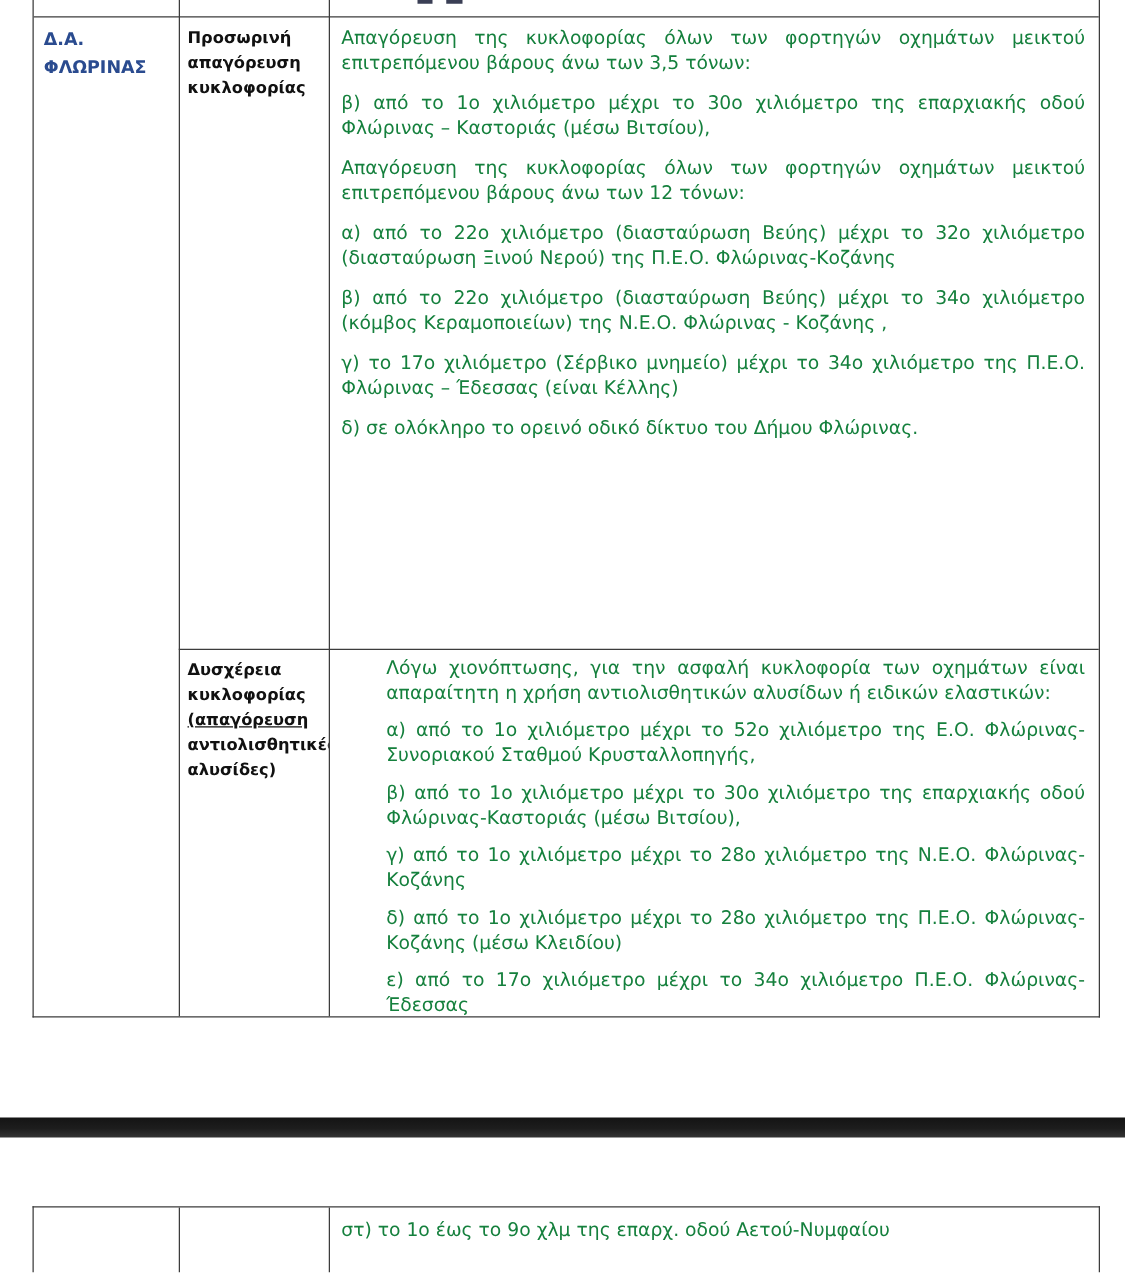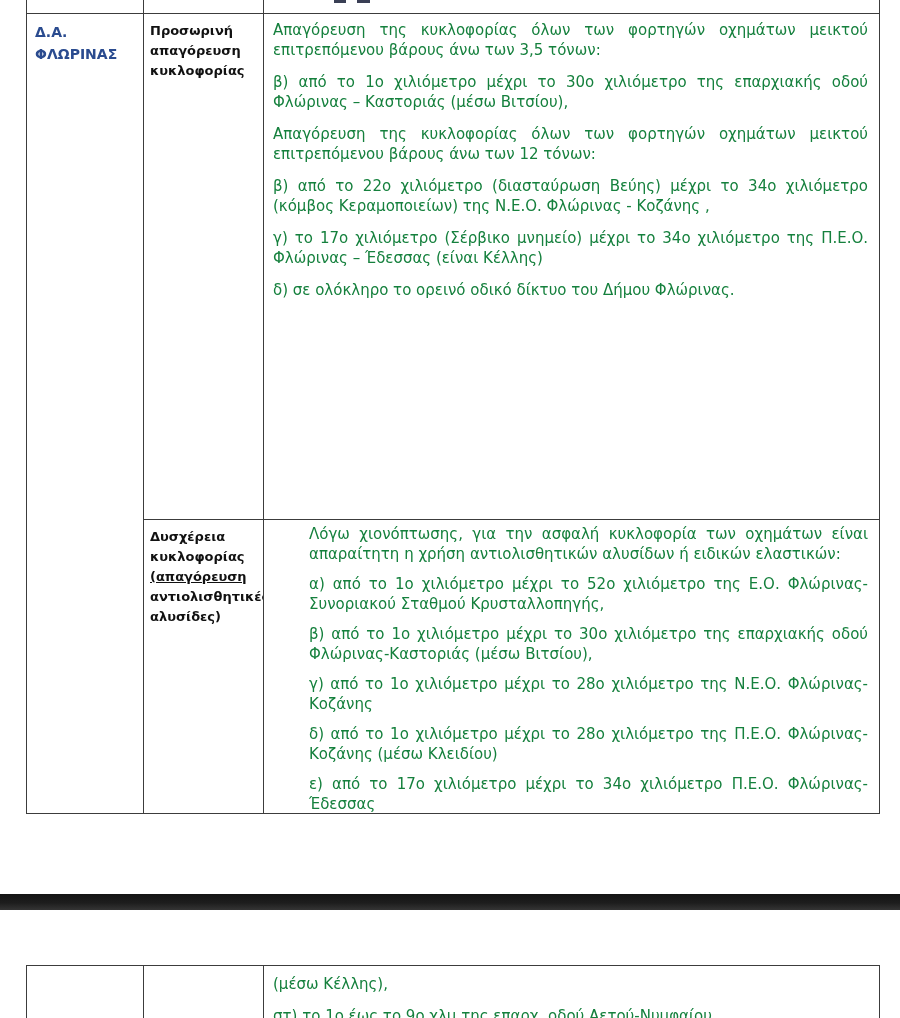--- a/index.html
+++ b/index.html
@@ -56,20 +56,21 @@
     </div>
 
     <div class="cell region-cell">
       <div class="region-name">Δ.Α.</div>
       <div class="region-name">ΦΛΩΡΙΝΑΣ</div>
     </div>
     <div class="cell content-cell" style="top:14px;height:505px">
       <p class="para">Απαγόρευση της κυκλοφορίας όλων των φορτηγών οχημάτων μεικτού επιτρεπόμενου βάρους άνω των 3,5 τόνων:</p>
       <p class="para">β) από το 1ο χιλιόμετρο μέχρι το 30ο χιλιόμετρο της επαρχιακής οδού Φλώρινας – Καστοριάς (μέσω Βιτσίου),</p>
       <p class="para">Απαγόρευση της κυκλοφορίας όλων των φορτηγών οχημάτων μεικτού επιτρεπόμενου βάρους άνω των 12 τόνων:</p>
+      <p class="para">α) από το 22ο χιλιόμετρο (διασταύρωση Βεύης)  μέχρι το 32ο χιλιόμετρο (διασταύρωση Ξινού Νερού) της Π.Ε.Ο. Φλώρινας-Κοζάνης</p>
       <p class="para">β) από το 22ο χιλιόμετρο (διασταύρωση Βεύης)  μέχρι το 34ο χιλιόμετρο (κόμβος Κεραμοποιείων) της  Ν.Ε.Ο. Φλώρινας - Κοζάνης ,</p>
       <p class="para">γ) το 17ο χιλιόμετρο (Σέρβικο μνημείο) μέχρι το 34ο χιλιόμετρο της Π.Ε.Ο. Φλώρινας – Έδεσσας (είναι Κέλλης)</p>
       <p class="para">δ) σε ολόκληρο το ορεινό οδικό δίκτυο του Δήμου Φλώρινας.</p>
     </div>
 
     <div class="cell hdr-cell" style="top:520px;height:292px">
       <div class="hdr"><span>Δυσχέρεια κυκλοφορίας</span> <span class="u">(απαγόρευση</span> <span>αντιολισθητικές αλυσίδες)</span></div>
     </div>
     <div class="cell content-cell" style="top:520px;height:292px;padding-top:4px">
       <p class="para para-tight">Λόγω χιονόπτωσης, για την ασφαλή κυκλοφορία των οχημάτων είναι απαραίτητη η χρήση αντιολισθητικών αλυσίδων ή ειδικών ελαστικών:</p>
@@ -80,18 +81,17 @@
       <p class="para para-tight">ε) από το 17ο χιλιόμετρο μέχρι το 34ο χιλιόμετρο Π.Ε.Ο. Φλώρινας-Έδεσσας</p>
     </div>
   </div>
 
   <div class="separator-bar"></div>
 
   <div class="tbl tbl-lower">
     <div class="vline" style="left:116px"></div>
     <div class="vline" style="left:236px"></div>
     <div class="cell content-cell" style="top:0;height:53px;padding-top:8px">
-      <p class="para">(μέσω Κέλλης),</p>
       <p class="para">στ) το 1ο έως το 9ο χλμ της επαρχ. οδού Αετού-Νυμφαίου</p>
     </div>
   </div>
 
 </div>
 
 </body></html>

